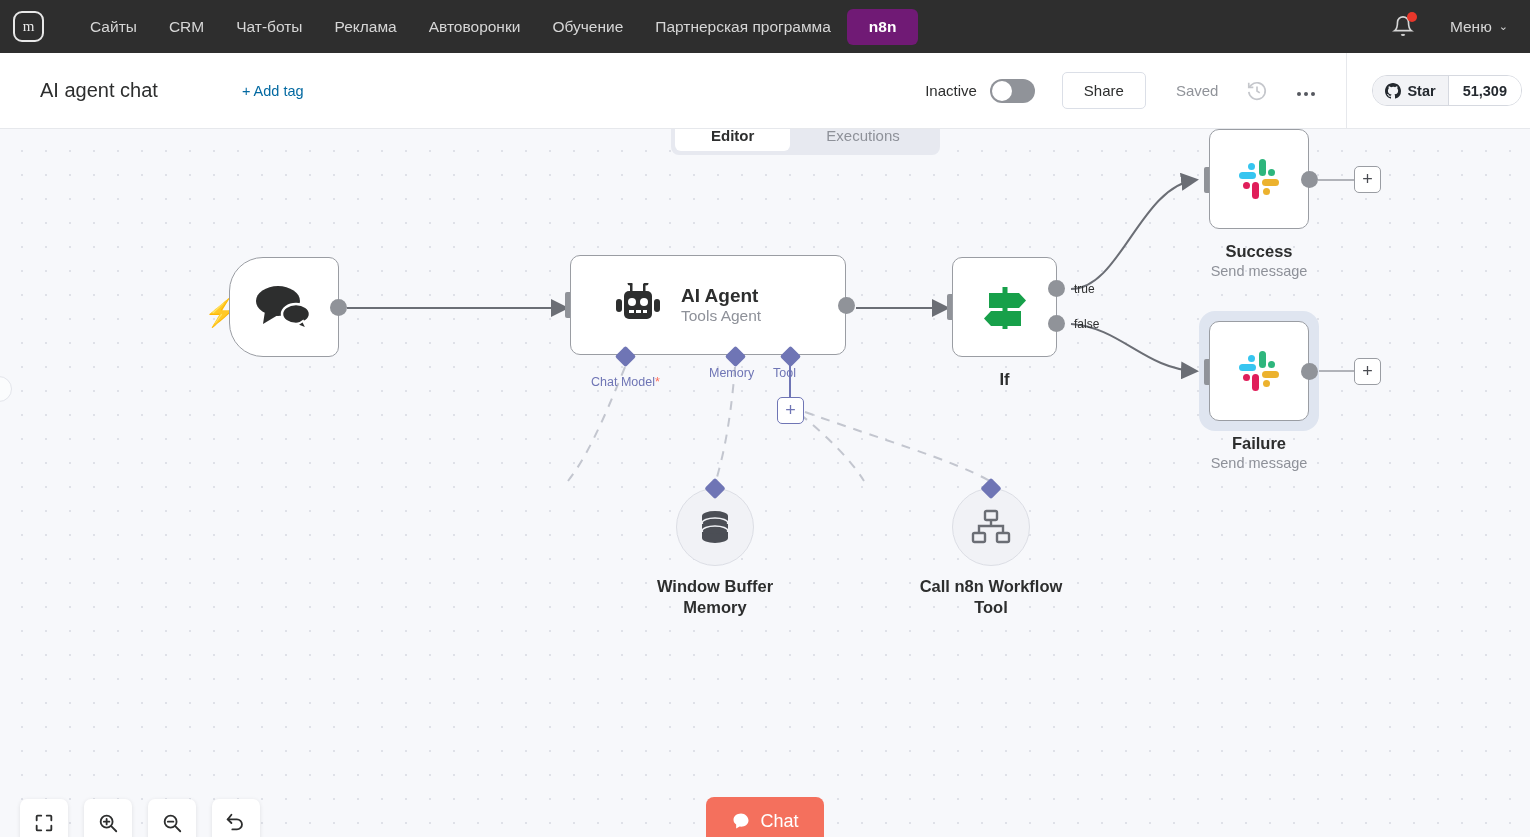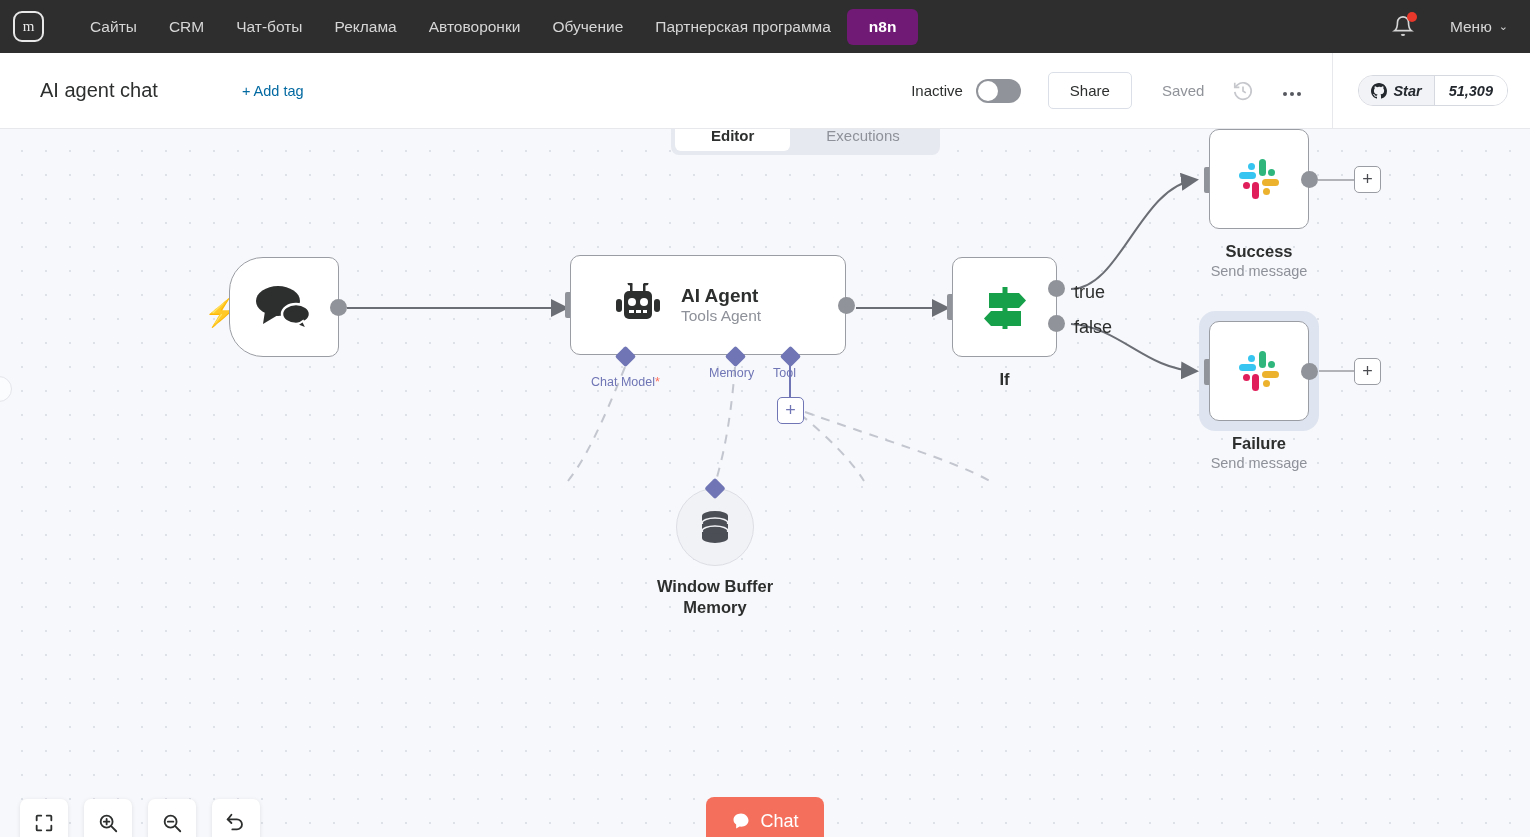--- a/index.html
+++ b/index.html
@@ -59,22 +59,22 @@
   }
   .share-btn {
     margin-left: 27px; padding: 9px 21px; border: 1px solid #dbdfe7;
     border-radius: 5px; font-size: 15px; color: #2d2e2e; background: #fff; cursor: pointer;
   }
   .saved-label { margin-left: 30px; font-size: 15px; color: #909399; }
   .hist-icon { margin-left: 28px; color: #c5c7cc; cursor: pointer; display:flex; }
   .dots-btn { margin-left: 28px; color: #55585f; font-size: 20px; letter-spacing: 1.5px; cursor: pointer; line-height:10px;}
   .gh-divider { margin-left: 30px; width: 1px; height: 76px; background: #e6e8ec; }
   .gh-star {
-    margin-left: 25px; margin-right: 22px; display: flex; align-items: stretch;
-    border: 1px solid #d6d9e0; border-radius: 15px; overflow: hidden; height: 31px; cursor: pointer; font-style: italic;
+    margin-left: 25px; margin-right: 8px; display: flex; align-items: stretch;
+    border: 1px solid #d6d9e0; border-radius: 15px; overflow: hidden; height: 31px; cursor: pointer;
   }
   .gh-left {
     display: flex; align-items: center; gap: 6px; padding: 0 12px;
     background: #f2f3f6; font-size: 14.5px; font-weight: bold; color: #24292f;
     border-right: 1px solid #d6d9e0;
   }
   .gh-right { display: flex; align-items: center; padding: 0 14px; background: #fff; font-size: 14.5px; font-weight:bold; color: #24292f; }
 
   
   .canvas {
@@ -159,21 +159,21 @@
     background: #909399;
   }
   .plus-box {
     position: absolute; width: 27px; height: 27px; border: 1.5px solid #9a9da3;
     border-radius: 5px; background: #fff; display: flex; align-items: center;
     justify-content: center; color: #4a4c52; font-size: 18px; cursor: pointer;
   }
   .plus-box.purple { border-color: #6f75b5; color: #6f75b5; }
 
   
-  .branch-label { position: absolute; font-size: 18px; color: #2d2e2e; }
+  .branch-label { position: absolute; font-size: 12px; color: #2d2e2e; }
 
   
   .diamond {
     position: absolute; width: 15px; height: 15px; background: #6f75b5;
     transform: rotate(45deg); border-radius: 2px;
   }
   .conn-label { position: absolute; font-size: 12.5px; color: #6f75b5; white-space: nowrap; }
   .req-star { color: #ff6d5a; }
 
   
@@ -436,20 +436,32 @@
           <rect x="6" y="17" width="26" height="7" fill="#4b4e55"></rect>
           <ellipse cx="19" cy="24" rx="13" ry="5" fill="#4b4e55" stroke="#f1f2f6" stroke-width="1.6"></ellipse>
           <rect x="6" y="25" width="26" height="6" fill="#4b4e55"></rect>
           <ellipse cx="19" cy="31" rx="13" ry="5" fill="#4b4e55"></ellipse>
         </svg>
       </div>
       <div class="sublabel">Window Buffer Memory</div>
     </div>
 
 
+    <div class="subnode" style="left:952px; top:359px;">
+      <div class="sub-diamond"></div>
+      <div class="subcircle">
+        <svg width="40" height="36" viewBox="0 0 40 36" fill="none" stroke="#6b6e75" stroke-width="2.4">
+          <rect x="14" y="2" width="12" height="9" rx="1.5"></rect>
+          <rect x="2" y="24" width="12" height="9" rx="1.5"></rect>
+          <rect x="26" y="24" width="12" height="9" rx="1.5"></rect>
+          <path d="M20 11 v6 M8 24 v-7 h24 v7"></path>
+        </svg>
+      </div>
+      <div class="sublabel">Call n8n Workflow Tool</div>
+    </div>
 
     <div class="ctrls">
       <div class="ctrl-btn">
         <svg width="22" height="22" viewBox="0 0 24 24" fill="none" stroke="#2d2e2e" stroke-width="2" stroke-linecap="round">
           <path d="M4 9V5a1 1 0 0 1 1-1h4M15 4h4a1 1 0 0 1 1 1v4M20 15v4a1 1 0 0 1-1 1h-4M9 20H5a1 1 0 0 1-1-1v-4"></path>
         </svg>
       </div>
       <div class="ctrl-btn">
         <svg width="22" height="22" viewBox="0 0 24 24" fill="none" stroke="#2d2e2e" stroke-width="2" stroke-linecap="round">
           <circle cx="10.5" cy="10.5" r="6.5"></circle>

